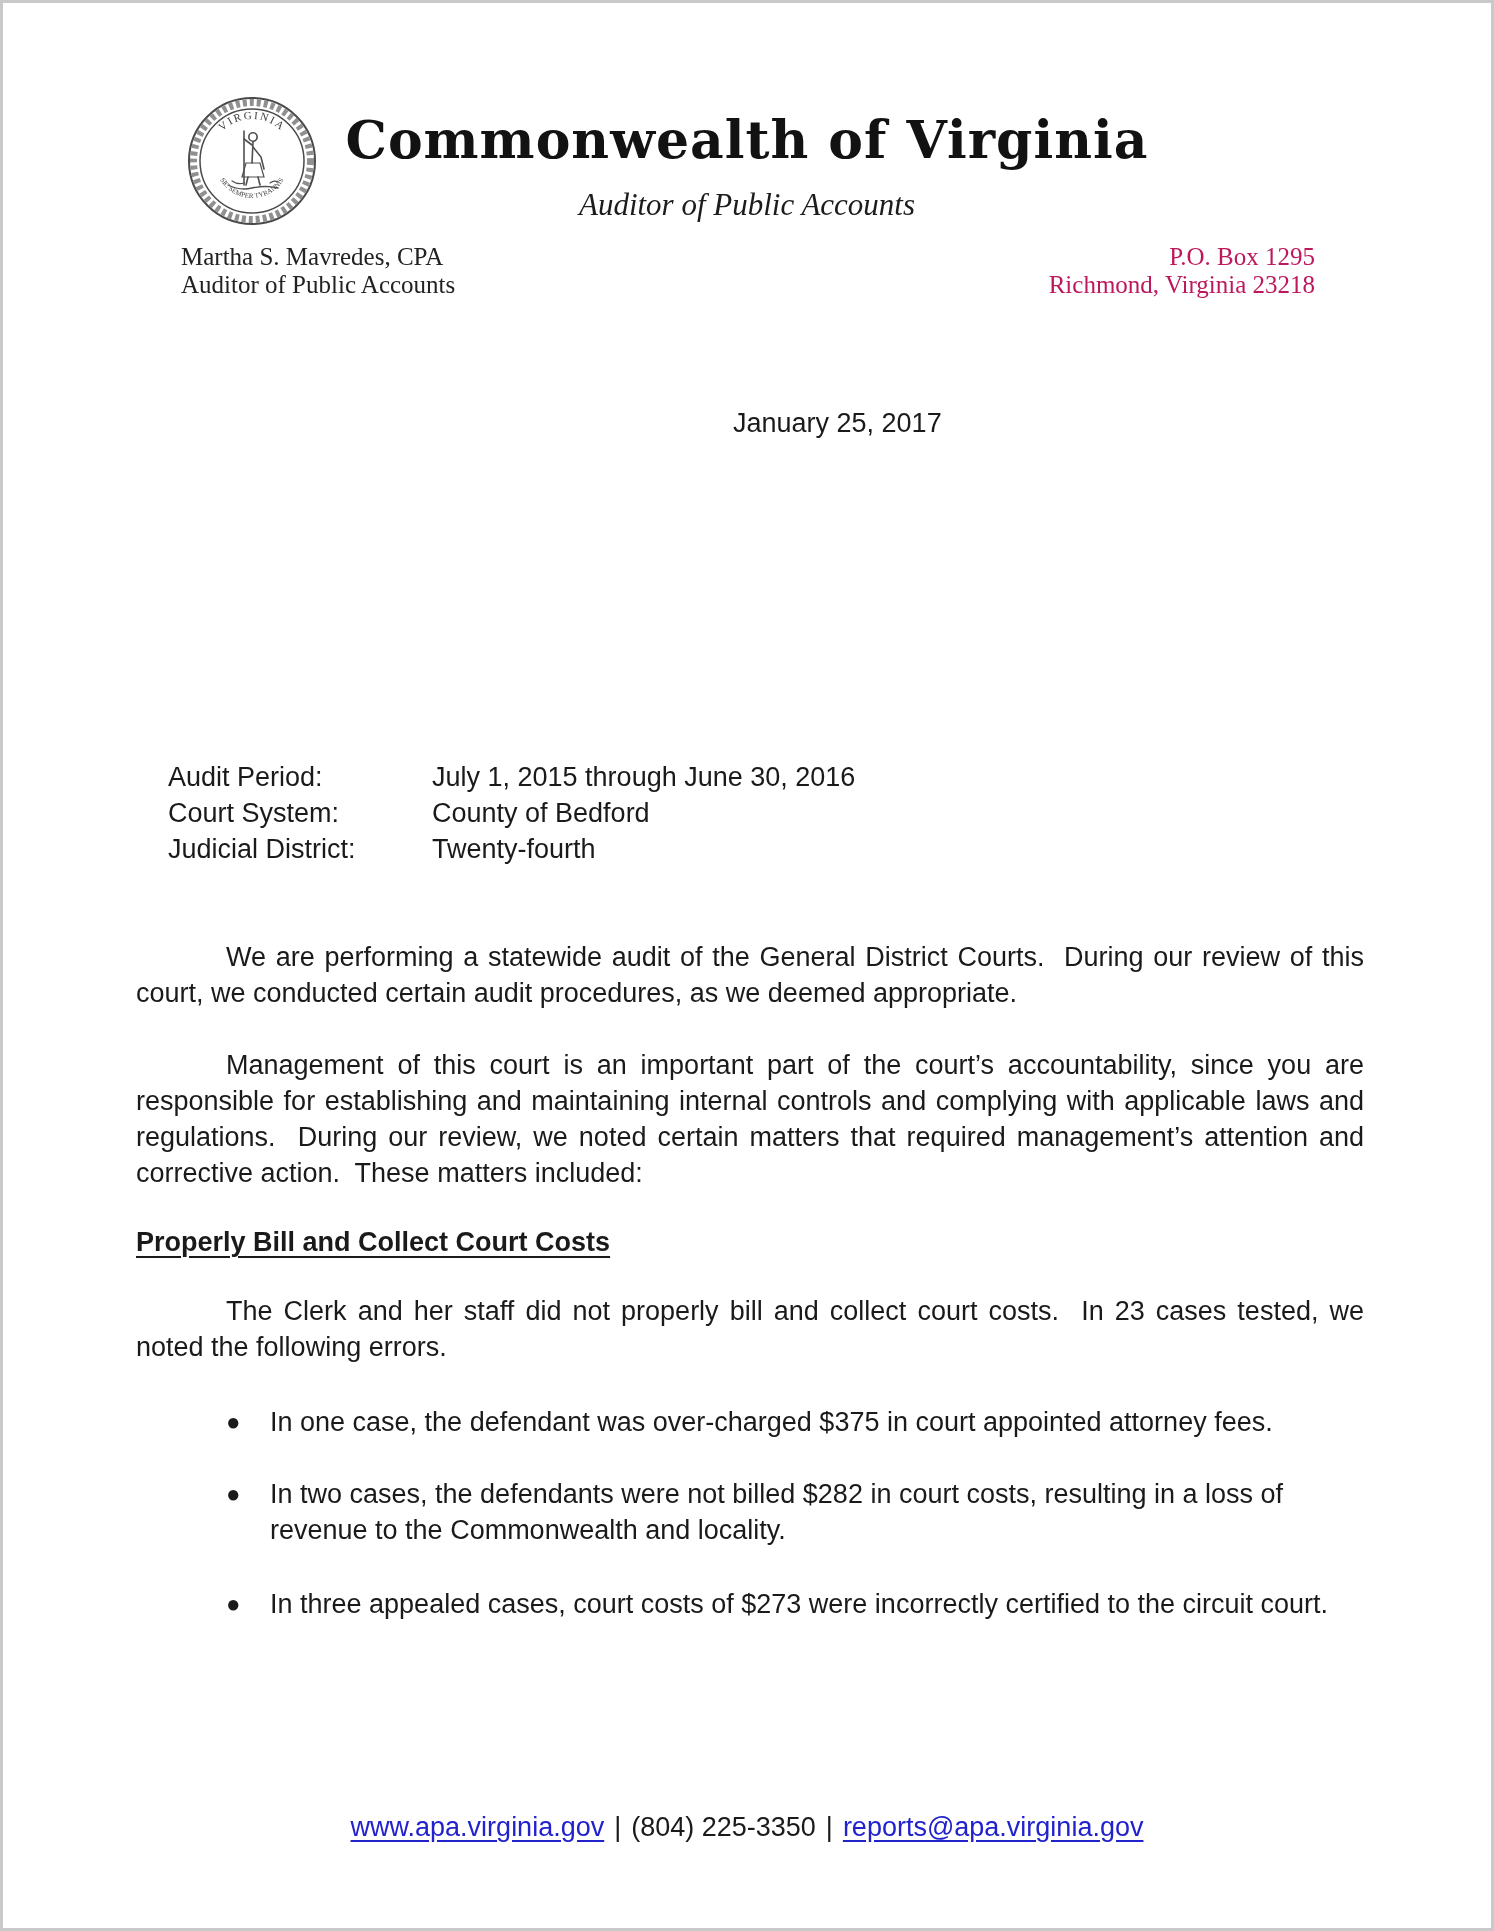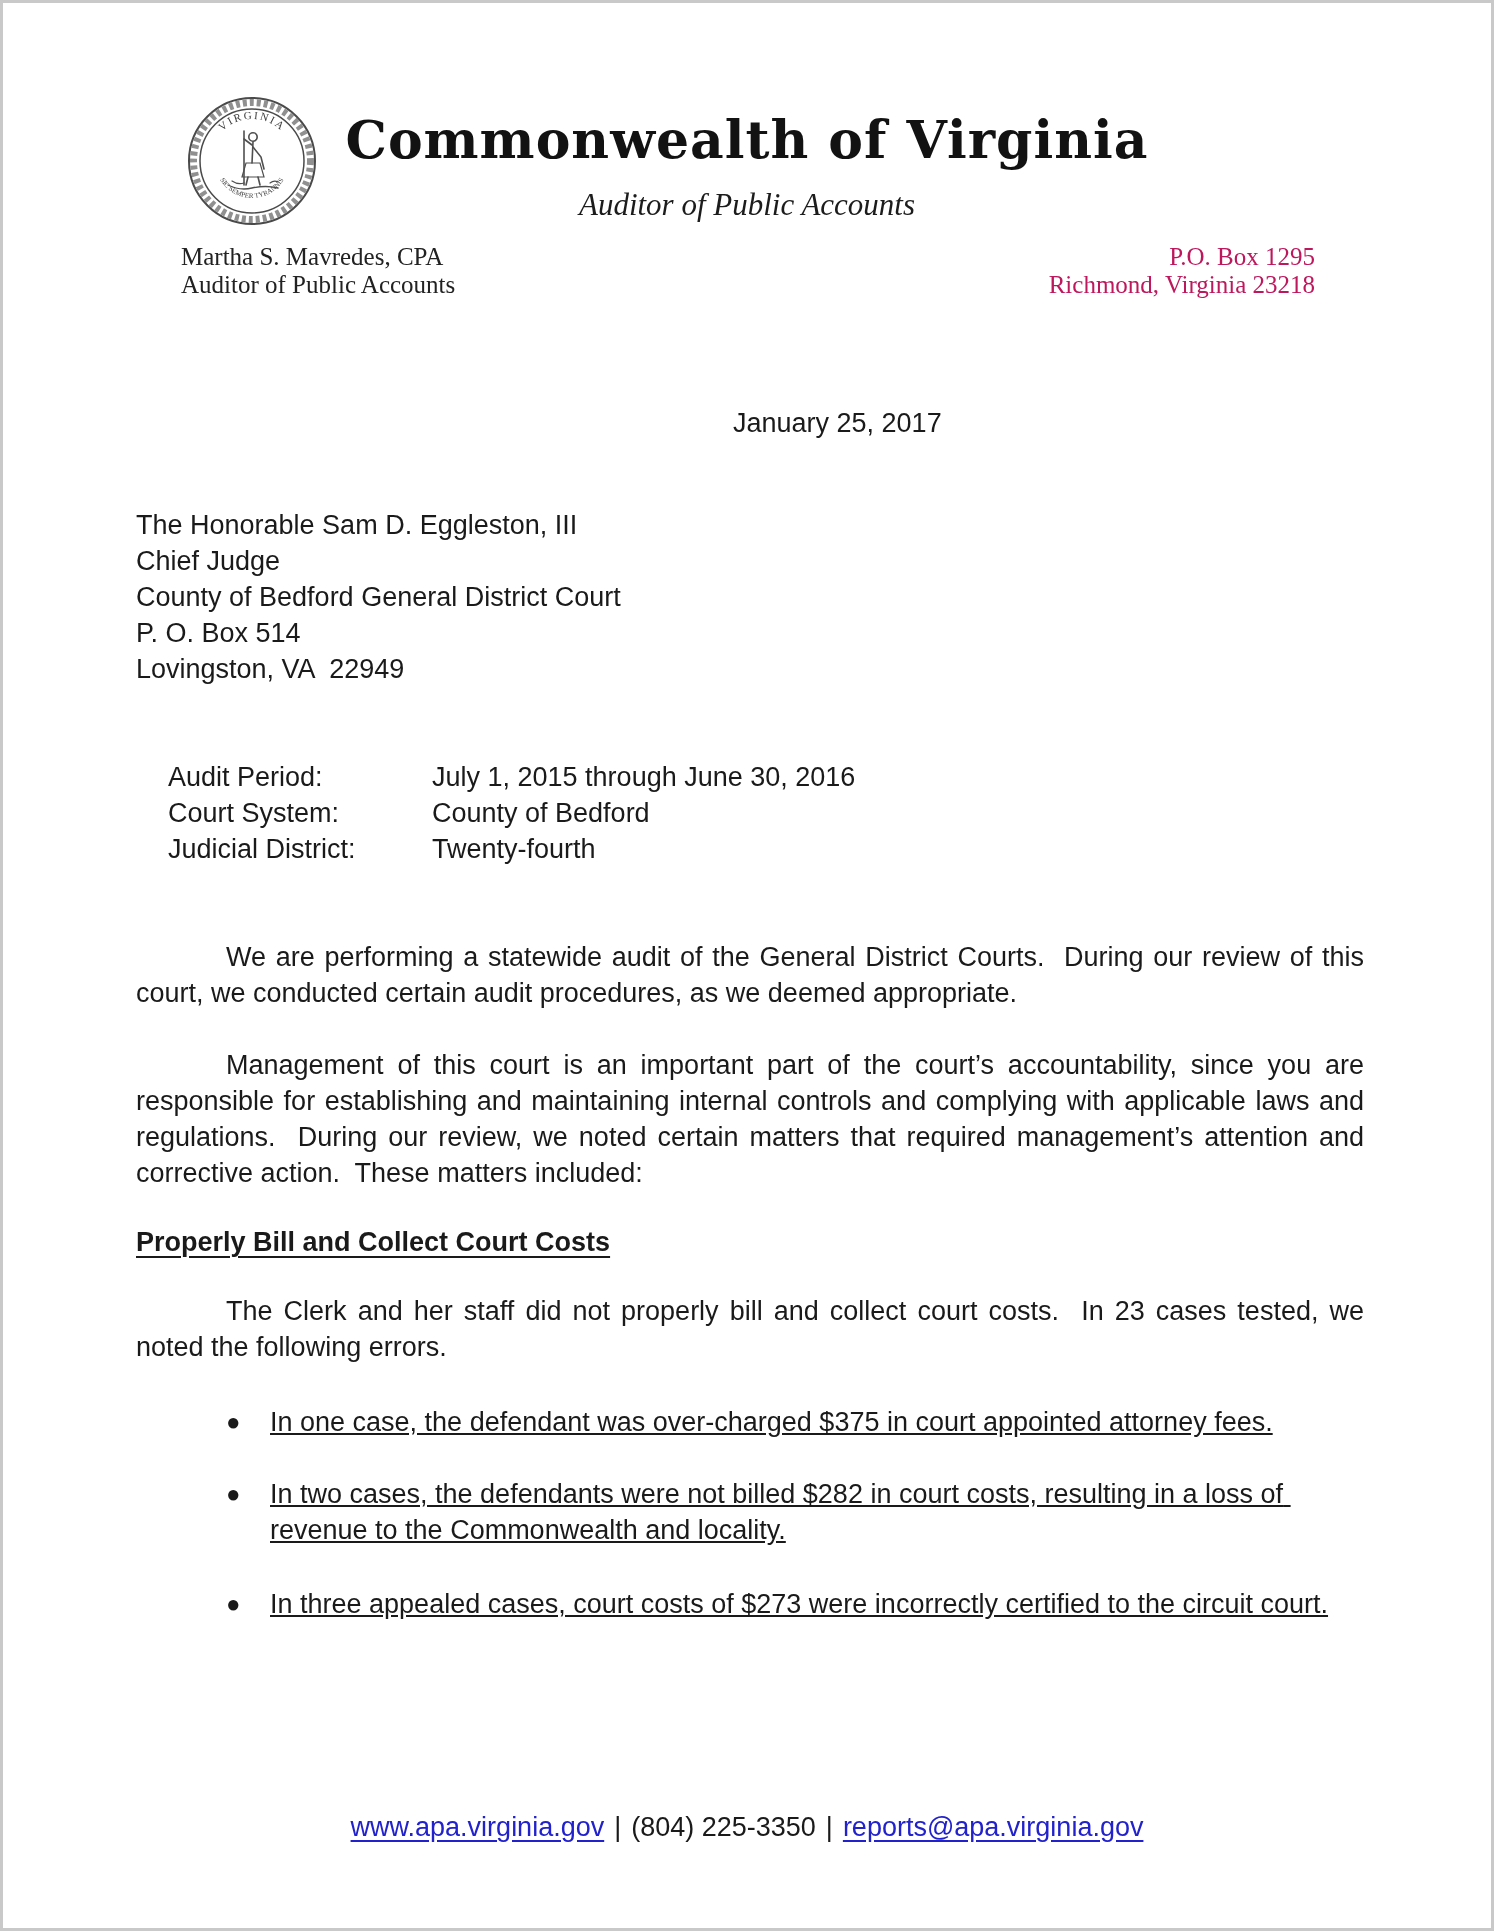--- a/index.html
+++ b/index.html
@@ -113,21 +113,21 @@
     width: 1160px;
     display: flex;
     font-size: 27px;
     line-height: 36px;
   }
   .bullet-row .glyph {
     flex: 0 0 44px;
     font-size: 24px;
     line-height: 36px;
   }
-  .bullet-row .btext { flex: 1 1 auto; white-space: pre-wrap; text-decoration: underline; }
+  .bullet-row .btext { flex: 1 1 auto; white-space: pre-wrap; }
   .b1 { top: 1401px; }
   .b2 { top: 1473px; }
   .b3 { top: 1583px; }
 
   
   .footer {
     position: absolute;
     left: 0; right: 0; top: 1806px;
     text-align: center;
     font-size: 27px;
@@ -193,27 +193,20 @@
     <div>Auditor of Public Accounts</div>
   </div>
 
   <div class="lh-right">
     <div>P.O. Box 1295</div>
     <div>Richmond, Virginia 23218</div>
   </div>
 
   <div class="date-line">January 25, 2017</div>
 
-  <div class="recipient">
-    <div>The Honorable Sam D. Eggleston, III</div>
-    <div>Chief Judge</div>
-    <div>County of Bedford General District Court</div>
-    <div>P. O. Box 514</div>
-    <div>Lovingston, VA  22949</div>
-  </div>
 
   <div class="audit-block">
     <div class="audit-row">
       <div class="label">Audit Period:</div>
       <div class="value">July 1, 2015 through June 30, 2016</div>
     </div>
     <div class="audit-row">
       <div class="label">Court System:</div>
       <div class="value">County of Bedford</div>
     </div>

